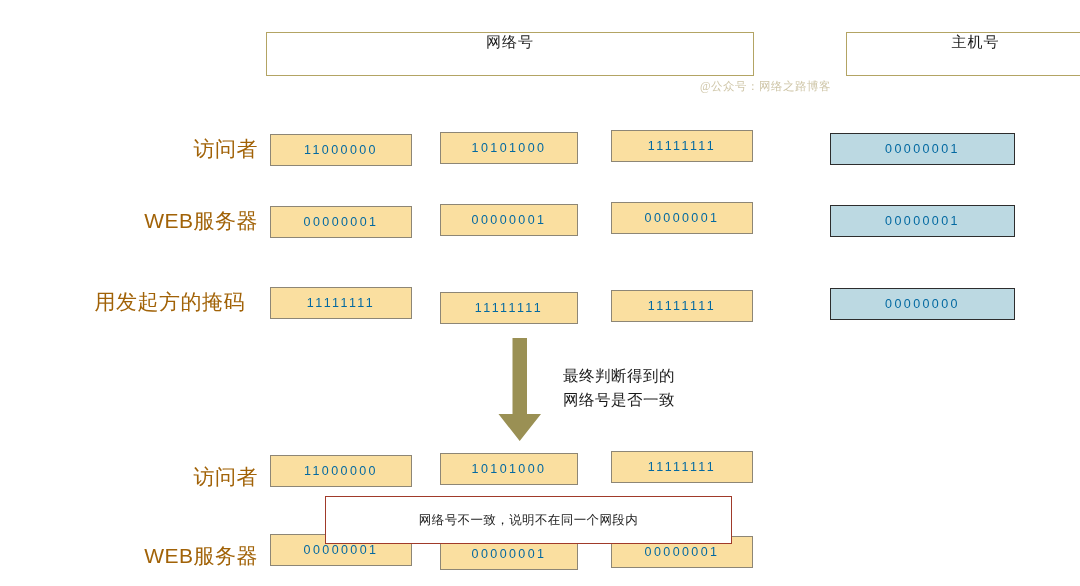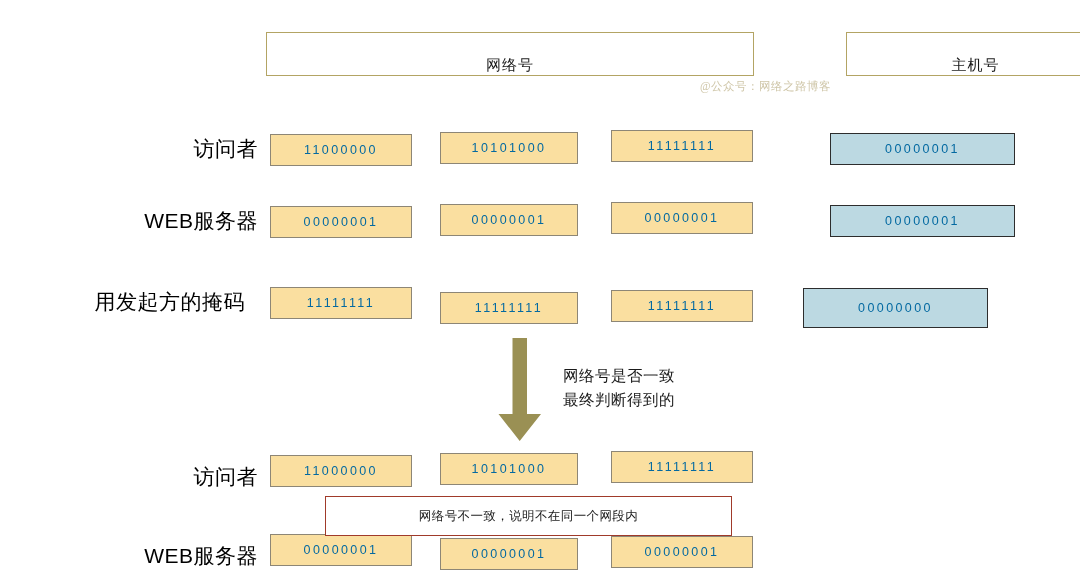--- a/index.html
+++ b/index.html
@@ -16,21 +16,21 @@
     font-family: "Liberation Sans", "DejaVu Sans", sans-serif;
   }
 
   
   .hdr-box {
     position: absolute;
     background: #ffffff;
     border: 1.5px solid #b3a464;
     box-sizing: border-box;
     display: flex;
-    align-items: flex-end;
+    align-items: flex-start;
     justify-content: center;
   }
   .hdr-label {
     font-size: 15px;
     color: #1a1a1a;
     letter-spacing: 1px;
   }
 
   
   .watermark {
@@ -39,21 +39,21 @@
     color: #cfc6a8;
     letter-spacing: 0.5px;
     white-space: nowrap;
     font-family: Liberation Serif, serif;
   }
 
   
   .row-label {
     position: absolute;
     font-size: 21px;
-    color: #000000;
+    color: #a16207;
     text-align: right;
     white-space: nowrap;
     letter-spacing: 0.5px;
   }
 
   
   .cell {
     position: absolute;
     box-sizing: border-box;
     display: flex;
@@ -133,40 +133,40 @@
   <div class="cell net" style="left:270px; top:206px; width:142px; height:32px;">00000001</div>
   <div class="cell net" style="left:440px; top:204px; width:138px; height:32px;">00000001</div>
   <div class="cell net" style="left:611px; top:202px; width:142px; height:32px;">00000001</div>
   <div class="cell host" style="left:830px; top:205px; width:185px; height:32px;">00000001</div>
 
   <div class="row-label" style="left:15px; top:288px; width:230px;">用发起方的掩码</div>
 
   <div class="cell net" style="left:270px; top:287px; width:142px; height:32px;">11111111</div>
   <div class="cell net" style="left:440px; top:292px; width:138px; height:32px;">11111111</div>
   <div class="cell net" style="left:611px; top:290px; width:142px; height:32px;">11111111</div>
-  <div class="cell host" style="left:803px; top:288px; width:185px; height:40px;">00000000</div>
+  <div class="cell host" style="left:830px; top:288px; width:185px; height:32px;">00000000</div>
 
   <div class="arrow" style="left:495px; top:338px;">
     <svg width="50" height="104" viewBox="0 0 50 104" xmlns="http://www.w3.org/2000/svg">
       <polygon points="17.5,0 32,0 32,76 46,76 24.7,103 3.5,76 17.5,76" fill="#9a9054"></polygon>
     </svg>
   </div>
 
   <div class="arrow-caption" style="left:563px; top:364px;">
+    <div>最终判断得到的</div>
     <div>网络号是否一致</div>
-    <div>最终判断得到的</div>
   </div>
 
   <div class="row-label" style="left:58px; top:463px; width:200px;">访问者</div>
 
   <div class="cell net" style="left:270px; top:455px; width:142px; height:32px;">11000000</div>
   <div class="cell net" style="left:440px; top:453px; width:138px; height:32px;">10101000</div>
   <div class="cell net" style="left:611px; top:451px; width:142px; height:32px;">11111111</div>
 
-  <div class="callout" style="left:325px; top:496px; width:407px; height:40px;">
+  <div class="callout" style="left:325px; top:496px; width:407px; height:48px;">
     <span class="callout-text">网络号不一致，说明不在同一个网段内</span>
   </div>
 
   <div class="row-label" style="left:38px; top:542px; width:220px;">WEB服务器</div>
 
   <div class="cell net" style="left:270px; top:534px; width:142px; height:32px;">00000001</div>
   <div class="cell net" style="left:440px; top:538px; width:138px; height:32px;">00000001</div>
   <div class="cell net" style="left:611px; top:536px; width:142px; height:32px;">00000001</div>
 
 </div>

